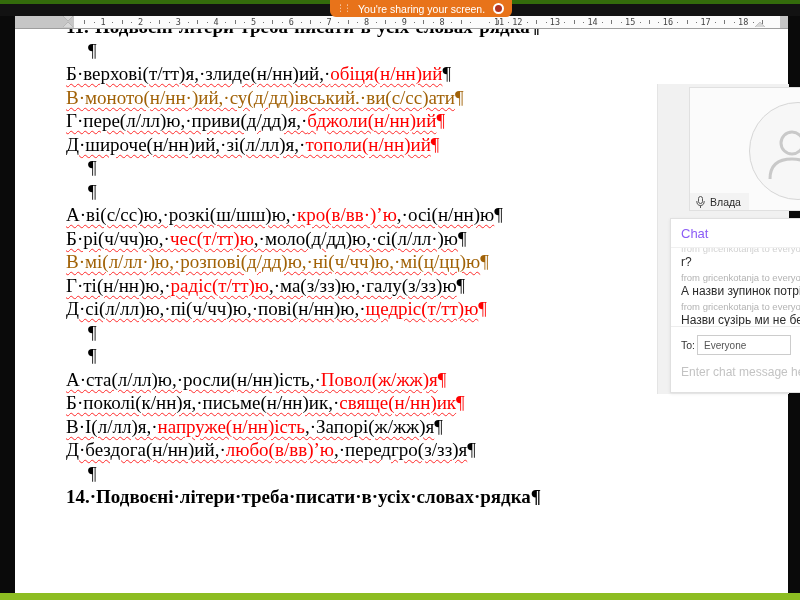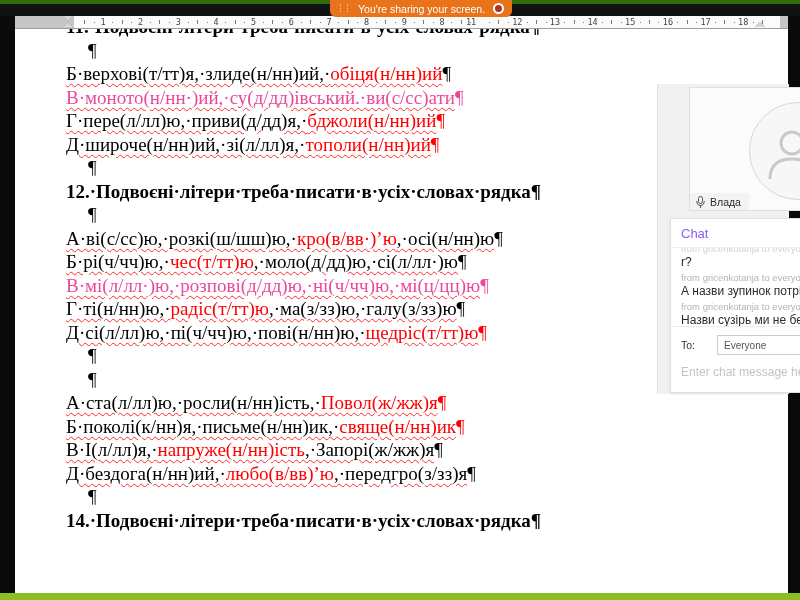--- a/index.html
+++ b/index.html
@@ -37,21 +37,21 @@
   #marker-right{left:755px;top:22px;width:0;height:0;border-left:5px solid transparent;
      border-right:5px solid transparent;border-bottom:5px solid #d8d8d8;filter:drop-shadow(0 0 .5px #666);}
 
   
   #page{position:absolute;left:15px;top:28px;width:773px;height:565px;background:#fff;overflow:hidden;}
   #doc{position:relative;margin-top:-13px;padding-left:51px;
        font-family:"Liberation Serif","DejaVu Serif",serif;font-size:19px;line-height:23.5px;color:#000;}
   .dline{white-space:nowrap;height:23.5px;}
   .dline.bold{font-weight:bold;}
   .dline.indent{padding-left:22px;}
-  .seg.k{color:#000;} .seg.r{color:#ff0000;} .seg.g{color:#ec4899;}
+  .seg.k{color:#000;} .seg.r{color:#ff0000;} .seg.g{color:#a16207;}
   .seg.sq{text-decoration:underline wavy #ff2a2a 1px;text-underline-offset:3px;}
 
   
   #zoom-backdrop{position:absolute;left:657px;top:84px;width:131px;height:310px;background:#f1f1f1;
      border-left:1px solid #e4e4e4;z-index:10;}
 
   
   #tile{position:absolute;left:689px;top:87px;width:113px;height:124px;background:#fbfbfb;
      border:1px solid #e0e0e0;box-sizing:border-box;z-index:12;overflow:hidden;}
   #tile .avatar{position:absolute;right:-46px;top:14px;width:96px;height:96px;border:1px solid #d6d6d6;
@@ -64,21 +64,21 @@
   
   #chat{position:absolute;left:670px;top:218px;width:132px;height:175px;background:#fff;
      border:1px solid #e0e0e0;box-sizing:border-box;z-index:12;box-shadow:0 1px 3px rgba(0,0,0,.08);
      overflow:hidden;}
   #chat .hdr{font-size:13px;color:#8b5cf6;padding:7px 0 6px 10px;border-bottom:1px solid #f0f0f0;}
   #chat .msgs{height:78px;overflow:hidden;padding:0 0 0 10px;}
   #chat .meta{font-size:9.5px;color:#b3b3b3;white-space:nowrap;margin-top:3px;}
   #chat .meta.clipped{margin-top:-5px;opacity:.6;}
   #chat .body{font-size:12px;color:#2b2b2b;white-space:nowrap;margin-top:1px;}
   #chat .compose{border-top:1px solid #ededed;padding:8px 0 0 10px;}
-  #chat .to-row{display:flex;align-items:center;gap:22px;}
+  #chat .to-row{display:flex;align-items:center;gap:2px;}
   #chat .to-lbl{font-size:10.5px;color:#333;}
   #chat .to-select{flex:0 0 auto;width:86px;height:18px;border:1px solid #ccc;background:#fff;
      font-size:10px;color:#555;display:flex;align-items:center;padding-left:6px;cursor:pointer;}
   #chat .input{margin-top:10px;font-size:12px;color:#c3c3c3;white-space:nowrap;cursor:text;}
 </style>
 </head>
 <body>
 
 <div id="screen">
 
@@ -98,21 +98,21 @@
   <span class="num" style="left: 88px;">1</span>
       <span class="num" style="left: 125.66px;">2</span>
       <span class="num" style="left: 163.32px;">3</span>
       <span class="num" style="left: 200.98px;">4</span>
       <span class="num" style="left: 238.64px;">5</span>
       <span class="num" style="left: 276.3px;">6</span>
       <span class="num" style="left: 313.96px;">7</span>
       <span class="num" style="left: 351.62px;">8</span>
       <span class="num" style="left: 389.28px;">9</span>
       <span class="num" style="left: 426.94px;">8</span>
-      <span class="num" style="left: 456px;">11</span>
+      <span class="num" style="left: 484px;">11</span>
       <span class="num" style="left: 502.26px;">12</span>
       <span class="num" style="left: 539.92px;">13</span>
       <span class="num" style="left: 577.58px;">14</span>
       <span class="num" style="left: 615.24px;">15</span>
       <span class="num" style="left: 652.9px;">16</span>
       <span class="num" style="left: 690.56px;">17</span>
       <span class="num" style="left: 728.22px;">18</span>
       <span class="num" style="left: 765.88px; margin-left: 36px;">19</span>
       <span class="tick" style="left: 69.17px;"></span>
       <span class="dot" style="left: 78.585px;"></span>
@@ -176,21 +176,20 @@
 
   <div id="page">
     <div id="doc">
         <div class="dline bold"><span class="seg k">11.·Подвоєні·літери·треба·писати·в·усіх·словах·рядка¶</span></div>
         <div class="dline indent"><span class="seg k">¶</span></div>
         <div class="dline"><span class="seg k sq">Б·верхові(т/тт)я,·злиде(н/нн)ий,·</span><span class="seg r sq">обіця(н/нн)ий</span><span class="seg k">¶</span></div>
         <div class="dline"><span class="seg g sq">В·моното(н/нн·)ий,·су(д/дд)івський.·ви(с/сс)ати</span><span class="seg g">¶</span></div>
         <div class="dline"><span class="seg k sq">Г·пере(л/лл)ю,·приви(д/дд)я,·</span><span class="seg r sq">бджоли(н/нн)ий</span><span class="seg r">¶</span></div>
         <div class="dline"><span class="seg k sq">Д·широче(н/нн)ий,·зі(л/лл)я,·</span><span class="seg r sq">тополи(н/нн)ий</span><span class="seg r">¶</span></div>
         <div class="dline indent"><span class="seg k">¶</span></div>
-        <div class="dline bold"><span class="seg k">12.·Подвоєні·літери·треба·писати·в·усіх·словах·рядка¶</span></div>
         <div class="dline indent"><span class="seg k">¶</span></div>
         <div class="dline"><span class="seg k sq">А·ві(с/сс)ю,·розкі(ш/шш)ю,·</span><span class="seg r sq">кро(в/вв·)’ю</span><span class="seg k sq">,·осі(н/нн)ю</span><span class="seg k">¶</span></div>
         <div class="dline"><span class="seg k sq">Б·рі(ч/чч)ю,·</span><span class="seg r sq">чес(т/тт)ю</span><span class="seg k sq">,·моло(д/дд)ю,·сі(л/лл·)ю</span><span class="seg k">¶</span></div>
         <div class="dline"><span class="seg g sq">В·мі(л/лл·)ю,·розпові(д/дд)ю,·ні(ч/чч)ю,·мі(ц/цц)ю</span><span class="seg g">¶</span></div>
         <div class="dline"><span class="seg k sq">Г·ті(н/нн)ю,·</span><span class="seg r sq">радіс(т/тт)ю</span><span class="seg k sq">,·ма(з/зз)ю,·галу(з/зз)ю</span><span class="seg k">¶</span></div>
         <div class="dline"><span class="seg k sq">Д·сі(л/лл)ю,·пі(ч/чч)ю,·пові(н/нн)ю,·</span><span class="seg r sq">щедріс(т/тт)ю</span><span class="seg r">¶</span></div>
         <div class="dline indent"><span class="seg k">¶</span></div>
         <div class="dline indent"><span class="seg k">¶</span></div>
         <div class="dline"><span class="seg k sq">А·ста(л/лл)ю,·росли(н/нн)ість,·</span><span class="seg r sq">Повол(ж/жж)я</span><span class="seg r">¶</span></div>
         <div class="dline"><span class="seg k sq">Б·поколі(к/нн)я,·письме(н/нн)ик,·</span><span class="seg r sq">свяще(н/нн)ик</span><span class="seg r">¶</span></div>

